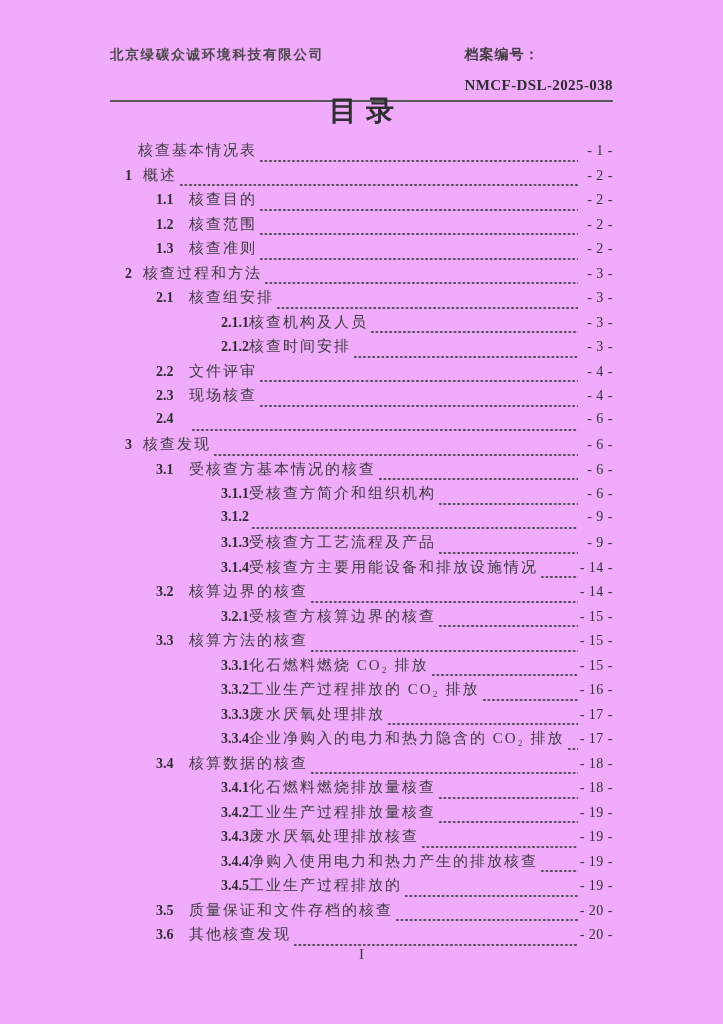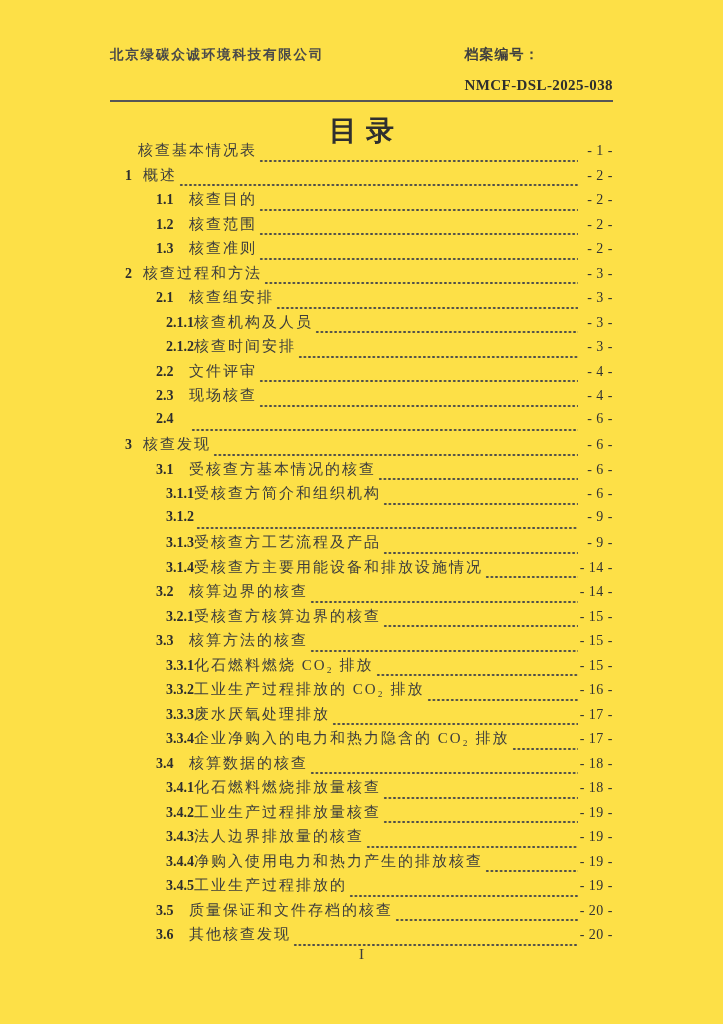--- a/index.html
+++ b/index.html
@@ -1,47 +1,46 @@
 <!DOCTYPE html>
 <html><head>
 <meta charset="utf-8">
 <style>
   html,body{margin:0;padding:0;background:#ffffff;}
   .page{
-    position:relative;width:723px;height:1024px;background:#fde047;overflow:hidden;
+    position:relative;width:723px;height:1024px;background:#f0abfc;overflow:hidden;
     font-family:"Liberation Serif","DejaVu Serif",serif;color:#3d3d3d;
   }
   
   .header{
     position:absolute;left:110px;top:46px;width:503px;
     border-bottom:2px solid #565656;padding-bottom:6px;
   }
   .header-row{display:flex;justify-content:space-between;align-items:baseline;}
   .company{font-size:13.5px;font-weight:bold;letter-spacing:1.8px;color:#4a4a4a;white-space:pre;}
   .archive{display:flex;align-items:baseline;gap:13px;flex-direction:column;}
   .archive-label{font-size:14px;font-weight:bold;letter-spacing:1px;color:#3f3f3f;white-space:pre;}
   .archive-code{font-size:15px;font-weight:bold;letter-spacing:.4px;color:#2e2e2e;white-space:pre;}
   
   .doc-title{
     position:absolute;top:92px;left:0;width:723px;text-align:center;
     font-size:28px;font-weight:bold;letter-spacing:9px;padding-left:9px;box-sizing:border-box;
     color:#2f2f2f;
-    margin-top:20px;
   }
   
   .toc{position:absolute;left:110px;top:141px;width:503px;}
   .row{display:flex;align-items:baseline;height:24.5px;font-size:15px;}
   .num{
     display:inline-block;font-weight:bold;font-size:14px;color:#2e2e2e;
     white-space:pre;flex:0 0 auto;
   }
   .p   .title{padding-left:28px;}
   .l0  .num{margin-left:15px;min-width:18px;}
   .l1  .num{margin-left:46px;min-width:33px;}
-  .l2  .num{margin-left:56px;min-width:28px;}
+  .l2  .num{margin-left:111px;min-width:28px;}
   .title{white-space:pre;letter-spacing:2px;color:#3d3d3d;flex:0 0 auto;}
   .dots{
     flex:1 1 auto;align-self:flex-end;height:7px;margin:0 1px 3px 2px;
     background-image:radial-gradient(circle,#4a4a4a 1px,transparent 1.25px);
     background-size:4.6px 4px;background-repeat:repeat-x;background-position:left bottom;
   }
   .pg{flex:0 0 auto;min-width:34px;text-align:right;font-size:14px;color:#333;white-space:pre;letter-spacing:.5px;}
   
   .footer{
     position:absolute;top:946px;left:0;width:723px;text-align:center;
@@ -226,21 +225,21 @@
         <span class="pg">- 18 -</span>
       </div>
       <div class="row l2">
         <span class="num">3.4.2</span>
         <span class="title">工业生产过程排放量核查</span>
         <span class="dots"></span>
         <span class="pg">- 19 -</span>
       </div>
       <div class="row l2">
         <span class="num">3.4.3</span>
-        <span class="title">法人边界排放量的核查</span>
+        <span class="title">废水厌氧处理排放核查</span>
         <span class="dots"></span>
         <span class="pg">- 19 -</span>
       </div>
       <div class="row l2">
         <span class="num">3.4.4</span>
         <span class="title">净购入使用电力和热力产生的排放核查</span>
         <span class="dots"></span>
         <span class="pg">- 19 -</span>
       </div>
       <div class="row l2">

